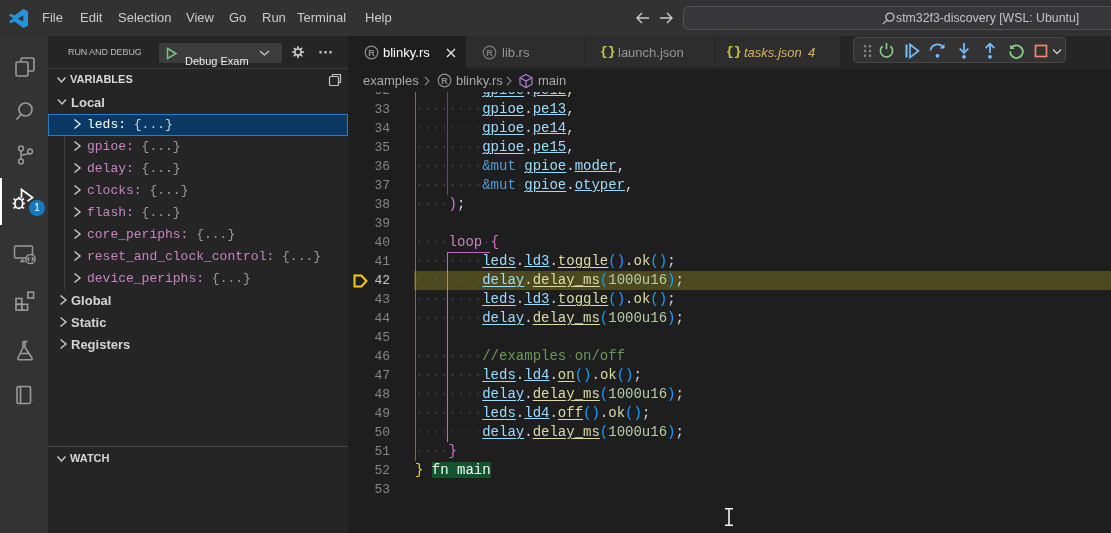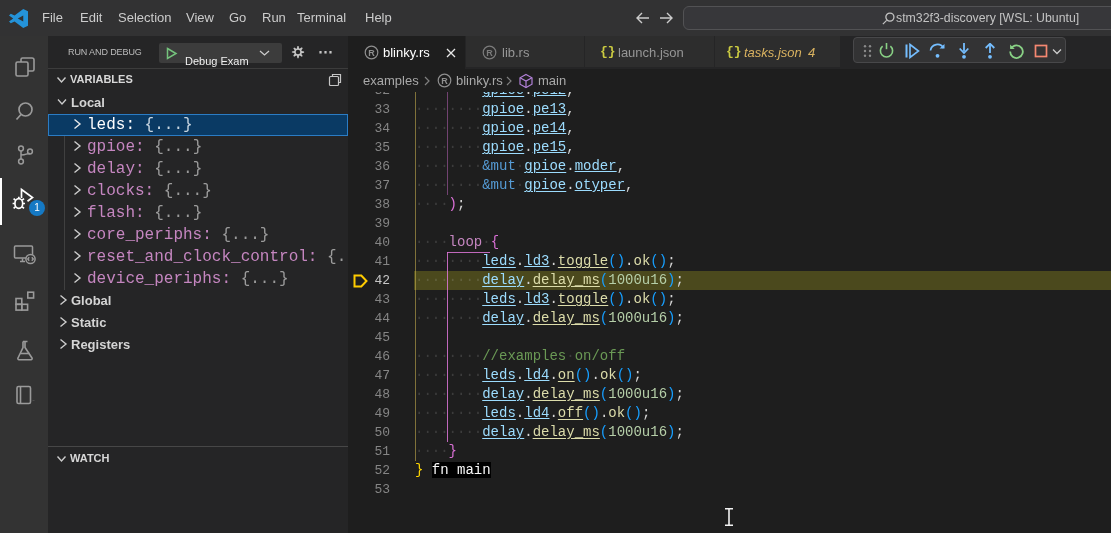--- a/index.html
+++ b/index.html
@@ -15,21 +15,21 @@
 
 #actbar { left:0; top:36px; width:48px; height:497px; background:#333333; }
 .actborder { left:0; top:142px; width:2px; height:47px; background:#ffffff; }
 #badge { left:29px; top:164px; width:16px; height:16px; border-radius:50%; background:#1579c4;
   color:#fff; font-size:10px; text-align:center; line-height:16px; }
 
 #sidebar { left:48px; top:36px; width:300px; height:497px; background:#252526; }
 .sbhead { color:#bcbcbc; font-size:9px; letter-spacing:-0.1px; }
 .secttl { color:#d8d8d8; font-size:11px; font-weight:bold; }
 #dropdown { left:111px; top:7px; width:123px; height:20px; background:#3c3c3c; border-radius:2px; }
-.treerow { font-family:"Liberation Mono", monospace; font-size:16px; line-height:22px; white-space:pre; }
+.treerow { font-family:"Liberation Mono", monospace; font-size:13px; line-height:22px; white-space:pre; }
 .vname { color:#c586c0;text-align:center; }
 .vval { color:#9b9b9b; }
 .scope { color:#d4d4d4; font-size:13px; font-weight:bold; line-height:22px; }
 #selrow { left:0; top:78px; width:300px; height:22px; background:#0a3a64; border:1px solid #2b7cc4; }
 
 #edarea { left:348px; top:36px; width:763px; height:497px; background:#1e1e1e; }
 #tabstrip { left:348px; top:36px; width:763px; height:33px; background:#252526; }
 .tab { top:0; height:33px; font-size:13px; line-height:33px; }
 .tabtxt { color:#969696; }
 #breadcrumb { left:348px; top:69px; width:763px; height:23px; color:#a9a9a9; font-size:13px; line-height:23px; }
@@ -360,20 +360,20 @@
     <div class="cl" style="top:160px"><span class="ws">········</span><span class="vb ul">leds</span>.<span class="vb">ld3</span>.<span class="fy ul">toggle</span><span class="b3">()</span>.<span class="fy">ok</span><span class="b3">()</span>;</div>
     <div class="cl" style="top:179px"><span class="ws">········</span><span class="vb ul">delay</span>.<span class="fy ul">delay_ms</span><span class="b3">(</span><span class="nu">1000u16</span><span class="b3">)</span>;</div>
     <div class="cl" style="top:198px"><span class="ws">········</span><span class="vb ul">leds</span>.<span class="vb">ld3</span>.<span class="fy ul">toggle</span><span class="b3">()</span>.<span class="fy">ok</span><span class="b3">()</span>;</div>
     <div class="cl" style="top:217px"><span class="ws">········</span><span class="vb ul">delay</span>.<span class="fy ul">delay_ms</span><span class="b3">(</span><span class="nu">1000u16</span><span class="b3">)</span>;</div>
     <div class="cl" style="top:255px"><span class="ws">········</span><span class="cm">//examples</span><span class="ws">·</span><span class="cm">on/off</span></div>
     <div class="cl" style="top:274px"><span class="ws">········</span><span class="vb ul">leds</span>.<span class="vb">ld4</span>.<span class="fy ul">on</span><span class="b3">()</span>.<span class="fy">ok</span><span class="b3">()</span>;</div>
     <div class="cl" style="top:293px"><span class="ws">········</span><span class="vb ul">delay</span>.<span class="fy ul">delay_ms</span><span class="b3">(</span><span class="nu">1000u16</span><span class="b3">)</span>;</div>
     <div class="cl" style="top:312px"><span class="ws">········</span><span class="vb ul">leds</span>.<span class="vb">ld4</span>.<span class="fy ul">off</span><span class="b3">()</span>.<span class="fy">ok</span><span class="b3">()</span>;</div>
     <div class="cl" style="top:331px"><span class="ws">········</span><span class="vb ul">delay</span>.<span class="fy ul">delay_ms</span><span class="b3">(</span><span class="nu">1000u16</span><span class="b3">)</span>;</div>
     <div class="cl" style="top:350px"><span class="ws">····</span><span class="b2">}</span></div>
-    <div class="cl" style="top:369px"><span class="b1">}</span> <span style="background:#000000;color:#fafafa">fn main</span></div>
+    <div class="cl" style="top:369px"><span class="b1">}</span> <span style="background:#14532d;color:#fafafa">fn main</span></div>
   </div>
   <svg class="abs" style="left:722px;top:507px" width="14" height="20" viewBox="0 0 14 20">
     <g stroke="#f2f2f2" stroke-width="1.6">
       <path d="M3 1.8h8M3 18.2h8M7 1.8v16.4"></path>
     </g>
   </svg>
 </div>
 
 </body></html>

